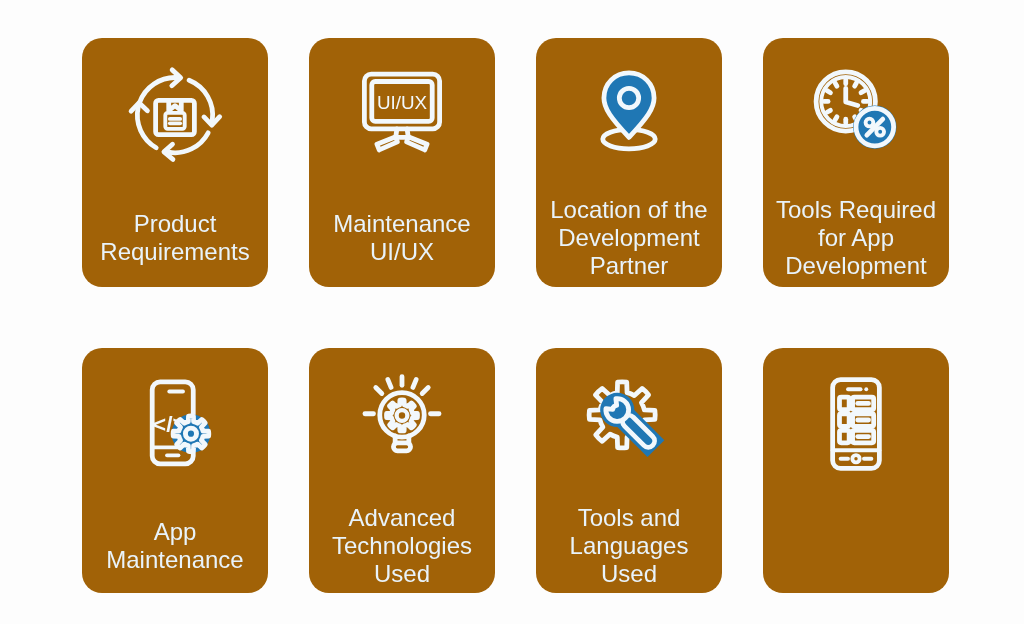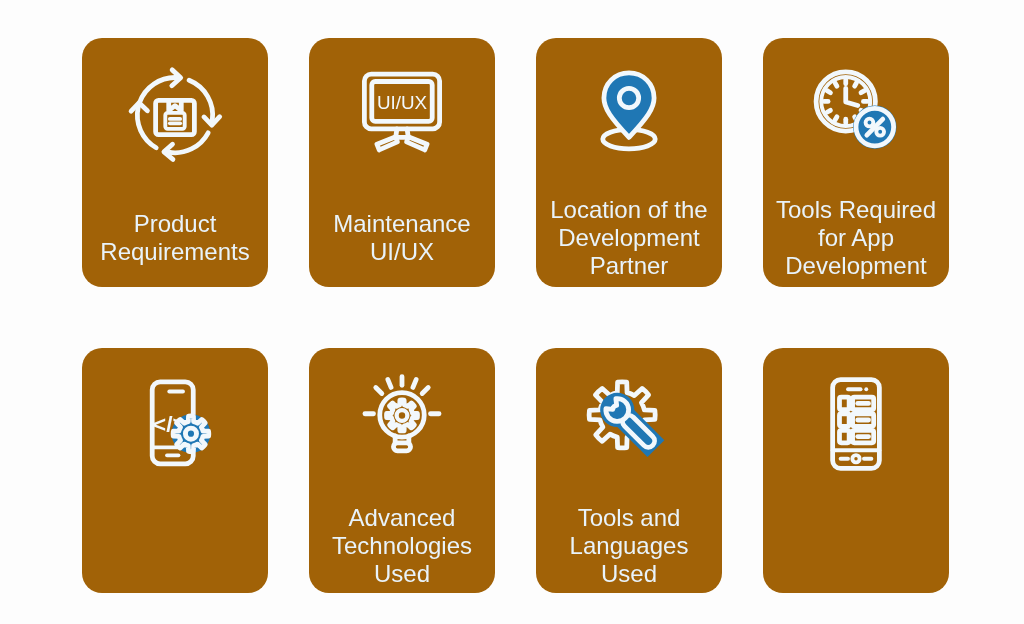--- a/index.html
+++ b/index.html
@@ -133,20 +133,22 @@
         <line class="s thin" x1="30" y1="70.5" x2="66" y2="70.5"></line>
         <line class="s thin" x1="43" y1="77.5" x2="53" y2="77.5"></line>
         <text x="45" y="57" font-size="20" text-anchor="middle" font-weight="bold">&lt;/&gt;</text>
         <circle class="erase" cx="64" cy="58.5" r="17"></circle>
         <g transform="translate(64,58.5) scale(0.54)">
           <path fill="none" stroke="#f2f8fc" stroke-width="7.8" stroke-linejoin="round" d="M19.5,-4.3 L28.7,-4 A29 29 0 0 1 28.7,4 L19.5,4.3 A20 20 0 0 1 16.9,10.7 L23.2,17.5 A29 29 0 0 1 17.5,23.2 L10.7,16.9 A20 20 0 0 1 4.3,19.5 L4,28.7 A29 29 0 0 1 -4,28.7 L-4.3,19.5 A20 20 0 0 1 -10.7,16.9 L-17.5,23.2 A29 29 0 0 1 -23.2,17.5 L-16.9,10.7 A20 20 0 0 1 -19.5,4.3 L-28.7,4 A29 29 0 0 1 -28.7,-4 L-19.5,-4.3 A20 20 0 0 1 -16.9,-10.7 L-23.5,-17.5 A29 29 0 0 1 -17.5,-23.2 L-10.7,-16.9 A20 20 0 0 1 -4.3,-19.5 L-4,-28.7 A29 29 0 0 1 4,-28.7 L4.3,-19.5 A20 20 0 0 1 10.7,-16.9 L17.5,-23.2 A29 29 0 0 1 23.2,-17.5 L16.9,-10.7 A20 20 0 0 1 19.5,-4.3 Z"></path>
           <circle fill="none" stroke="#f2f8fc" stroke-width="8" cx="0" cy="0" r="9"></circle>
         </g>
       </svg>
     </div>
+    <div class="label">App
+Maintenance</div>
   </div>
 
   <div class="card">
     <div class="icon-wrap">
       <svg class="icon" viewBox="0 0 100 100">
         <g class="s" stroke-width="3.6">
           <line x1="25" y1="41" x2="17.5" y2="41"></line>
           <line x1="32.3" y1="23.3" x2="27" y2="18"></line>
           <line x1="40.4" y1="17.9" x2="37.6" y2="11"></line>
           <line x1="50" y1="16" x2="50" y2="8.5"></line>

